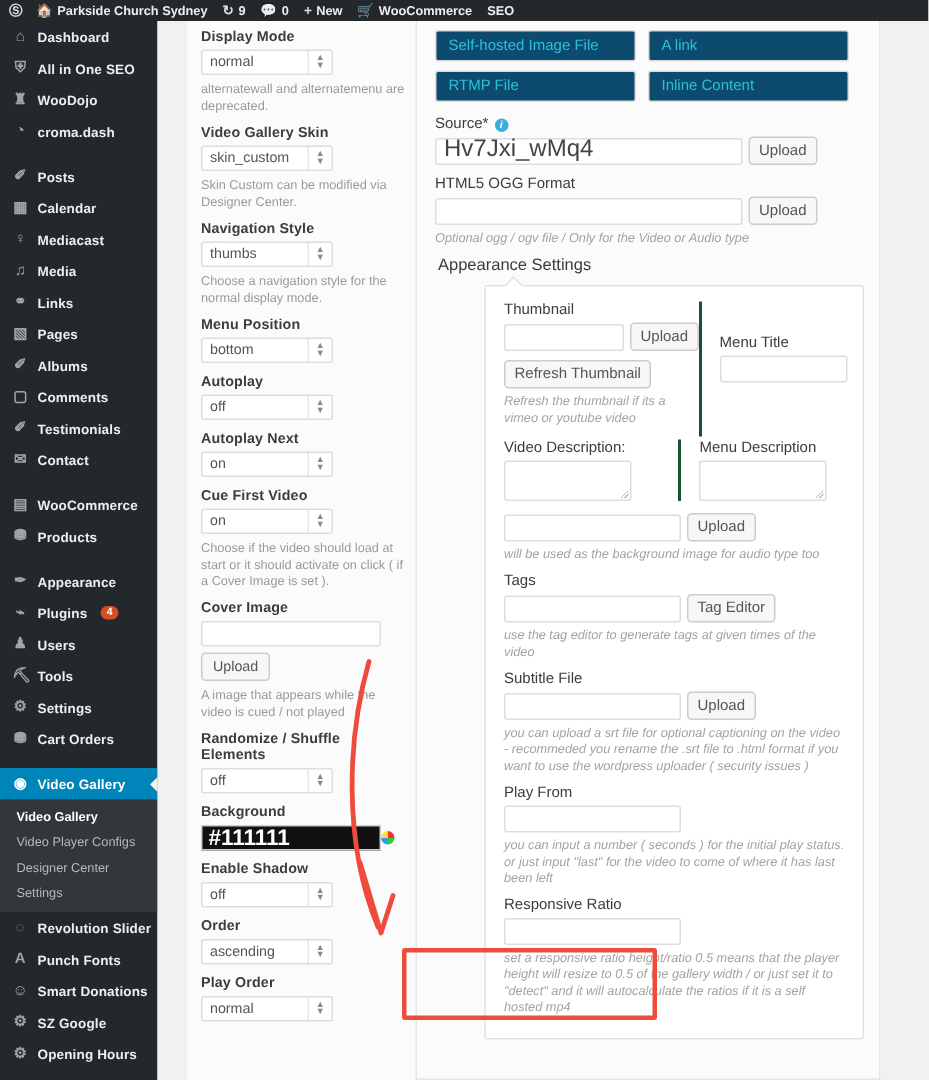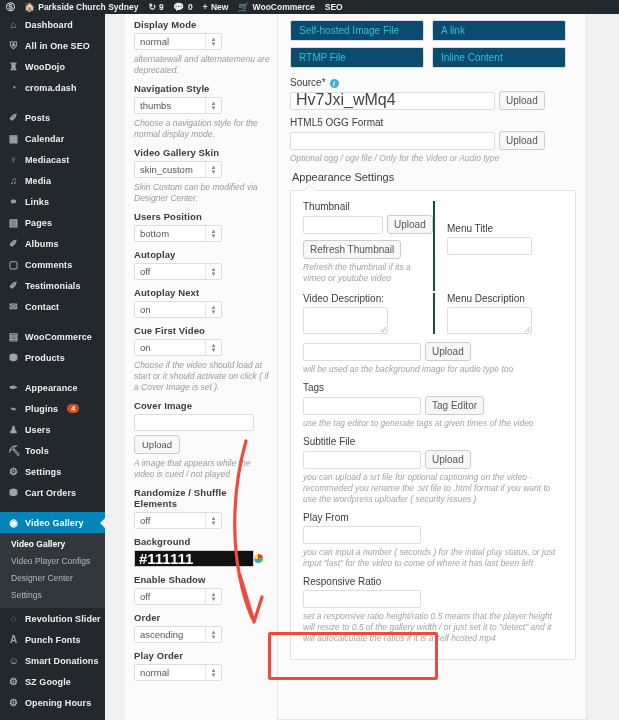--- a/index.html
+++ b/index.html
@@ -93,21 +93,21 @@
     font-size:9.5px; color:#555;
     display:flex; align-items:center; padding-left:5px;
   }
   .sel .spin {
     position:absolute; right:0; top:0; height:15px; width:16px;
     border-left:1px solid #e6e6e6;
     display:flex; flex-direction:column; align-items:center;
     justify-content:center; color:#888; font-size:6px; line-height:5px;
   }
   .hint {
-    font-style:italic; color:#9a9a9a; font-size:8.5px;
+    color:#9a9a9a; font-size:8.5px;
     line-height:11px; margin:4px 0 6px 0; max-width:145px;
   }
   .txt {
     width:120px; height:17px; border:1px solid #ddd; background:#fff;
     border-radius:2px;
   }
   .btn {
     display:inline-block; border:1px solid #ccc; background:#f7f7f7;
     border-radius:3px; font-size:9.5px; color:#555;
     padding:2px 7px; line-height:13px; margin-top:4px;
@@ -157,21 +157,21 @@
   .r-hint {
     font-style:italic; color:#a3a3a3; font-size:8.5px;
     line-height:11px; margin:3px 0 7px 0;
   }
   .section-title {
     font-size:11px; color:#3c3c3c; margin:2px 0 7px 2px;
   }
 
   .panel {
     border:1px solid #e2e2e2; background:#fff; border-radius:2px;
-    padding:10px 12px 8px 12px; position:relative;
+    padding:10px 12px 8px 12px; position:relative;margin-left:33px;
   }
   .panel::before {
     content:""; position:absolute; top:-5px; left:14px;
     width:8px; height:8px; background:#fff;
     border-left:1px solid #e2e2e2; border-top:1px solid #e2e2e2;
     transform:rotate(45deg);
   }
   .twocol { display:flex; }
   .twocol .c1 { width:130px; }
   .twocol .c2 { width:122px; border-left:2px solid #14532d; padding-left:12px; }
@@ -361,43 +361,43 @@
           <div class="sel">
             <span>normal</span>
             <span class="spin">
               <span>▲</span>
               <span>▼</span>
             </span>
           </div>
           <div class="hint">alternatewall and alternatemenu are deprecated.</div>
         </div>
         <div class="fld">
+          <div class="fld-label">Video Gallery Skin</div>
+          <div class="sel">
+            <span>skin_custom</span>
+            <span class="spin">
+              <span>▲</span>
+              <span>▼</span>
+            </span>
+          </div>
+          <div class="hint">Skin Custom can be modified via Designer Center.</div>
+        </div>
+        <div class="fld">
           <div class="fld-label">Navigation Style</div>
           <div class="sel">
             <span>thumbs</span>
             <span class="spin">
               <span>▲</span>
               <span>▼</span>
             </span>
           </div>
           <div class="hint">Choose a navigation style for the normal display mode.</div>
         </div>
         <div class="fld">
-          <div class="fld-label">Video Gallery Skin</div>
-          <div class="sel">
-            <span>skin_custom</span>
-            <span class="spin">
-              <span>▲</span>
-              <span>▼</span>
-            </span>
-          </div>
-          <div class="hint">Skin Custom can be modified via Designer Center.</div>
-        </div>
-        <div class="fld">
-          <div class="fld-label">Users Position</div>
+          <div class="fld-label">Menu Position</div>
           <div class="sel">
             <span>bottom</span>
             <span class="spin">
               <span>▲</span>
               <span>▼</span>
             </span>
           </div>
         </div>
         <div class="fld">
           <div class="fld-label">Autoplay</div>

